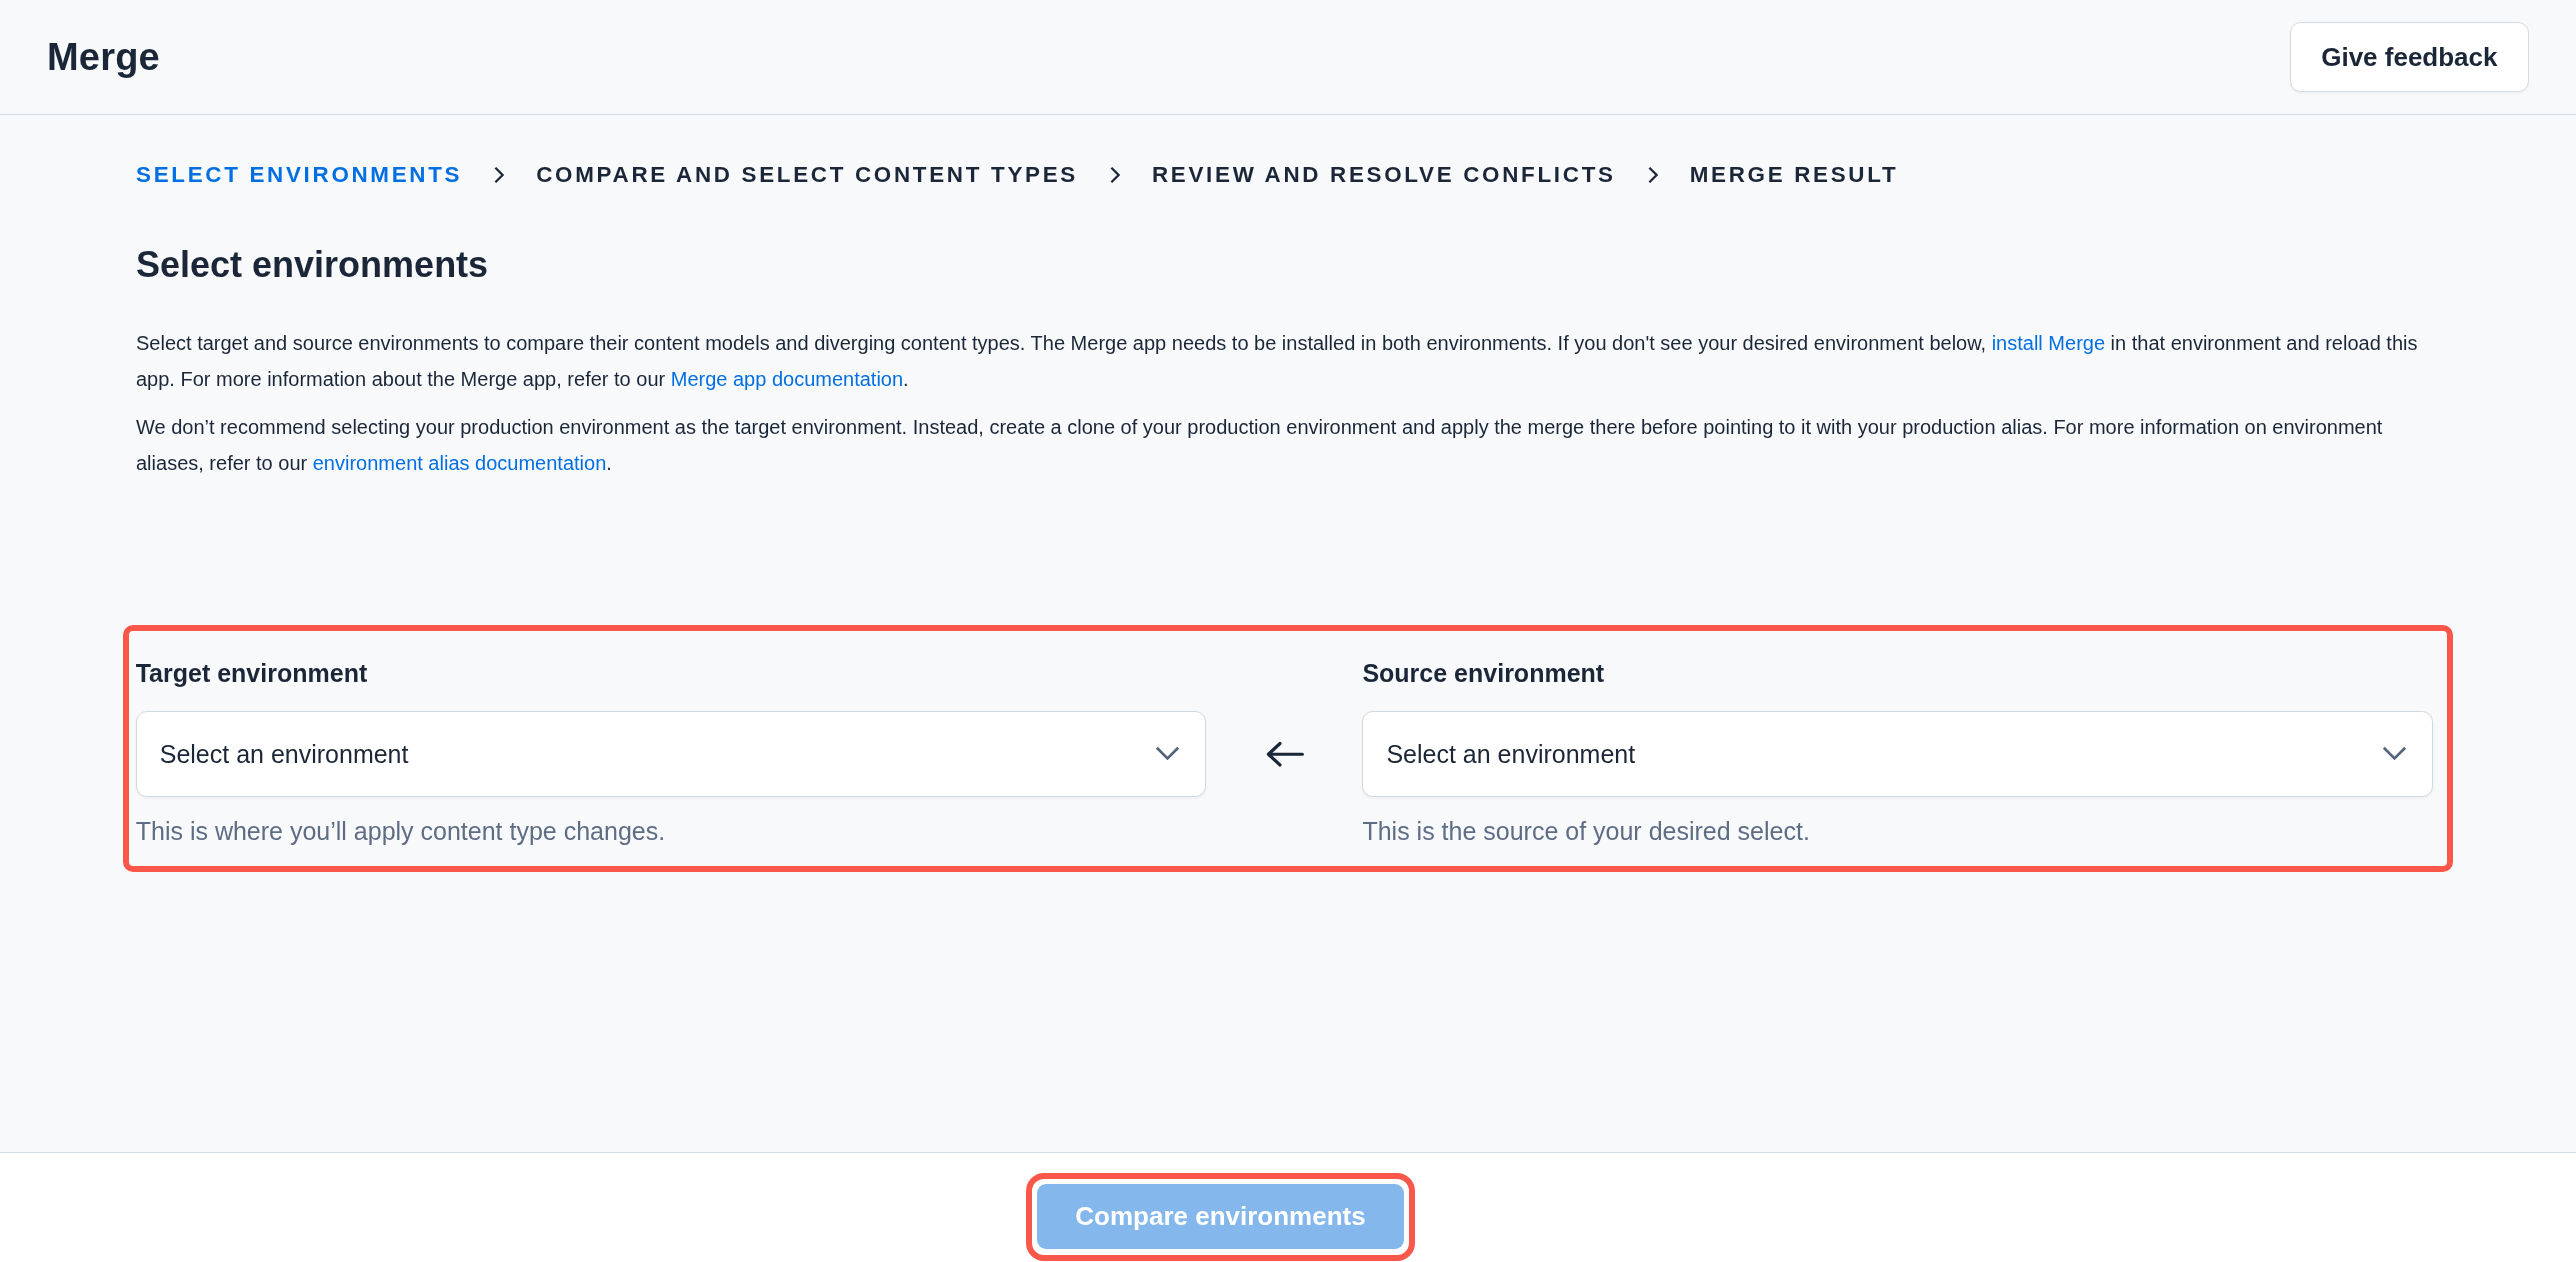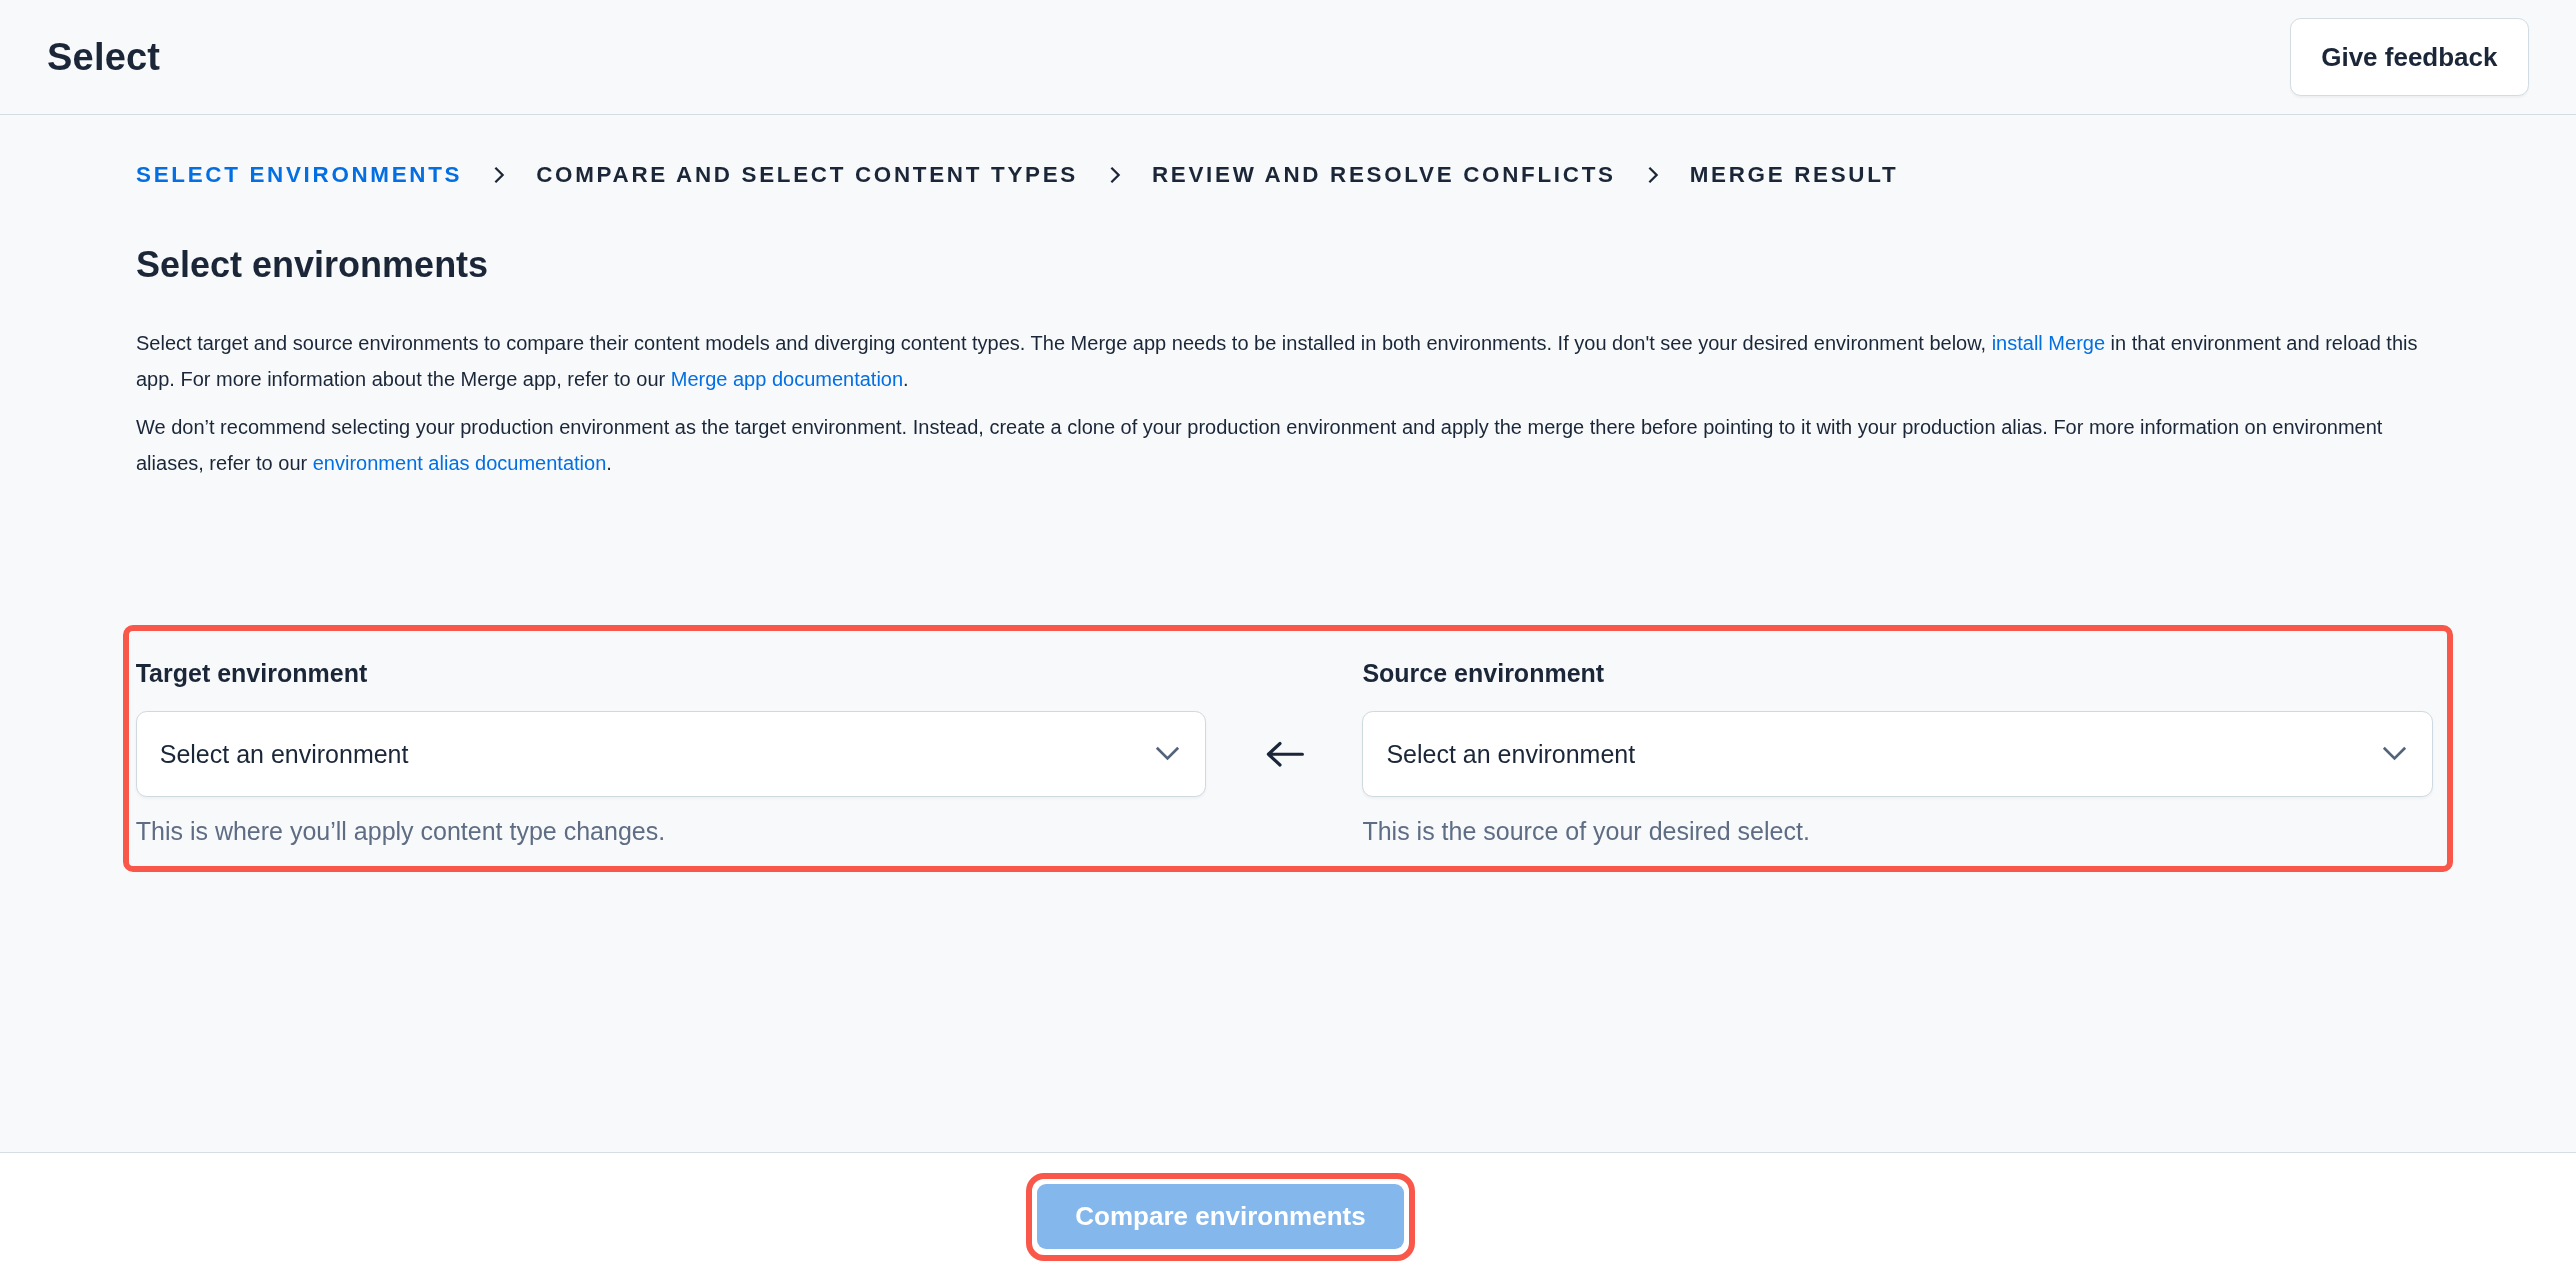--- a/index.html
+++ b/index.html
@@ -15,21 +15,21 @@
   
   .header {
     height: 115px; flex: 0 0 115px;
     display: flex; align-items: center; justify-content: space-between;
     padding: 0 47px;
     border-bottom: 1.8px solid #d3dde2;
     background: #f7f9fa;
   }
   .app-title { font-size: 38px; font-weight: 700; letter-spacing: 0.2px; }
   .feedback-btn {
-    height: 78px; padding: 0 30.5px;
+    height: 70px; padding: 0 30.5px;
     background: #ffffff;
     border: 1.8px solid #d3dce3; border-radius: 10.8px;
     font-family: inherit; font-size: 26px; font-weight: 700; color: #1b2738;
     box-shadow: 0 1.8px 1.8px rgba(25,37,50,0.04);
     cursor: pointer;
   }
 
   
   .main { flex: 1 1 auto; padding: 47px 136px 0 136px; }
 
@@ -99,21 +99,21 @@
     font-family: inherit; font-size: 26px; font-weight: 700; color: #ffffff;
     cursor: pointer;
   }
 </style>
 </head>
 <body>
 
 <div class="app">
 
   <header class="header">
-    <div class="app-title">Select</div>
+    <div class="app-title">Merge</div>
     <button class="feedback-btn">Give feedback</button>
   </header>
 
   <main class="main">
 
     <nav class="stepper">
       <a class="step active">Select environments</a>
       <svg class="step-chevron" viewBox="0 0 22 22" fill="none">
           <path d="M7 3 L15 11 L7 19" stroke="#1b2738" stroke-width="2.5" fill="none"></path>
         </svg>

